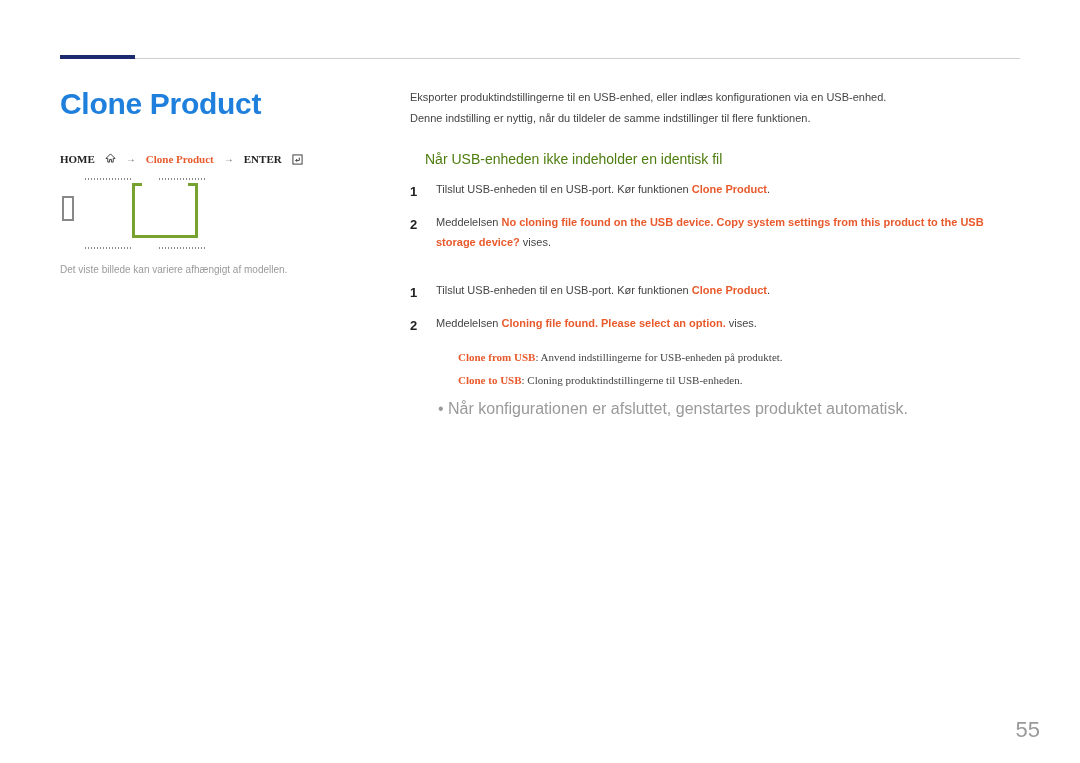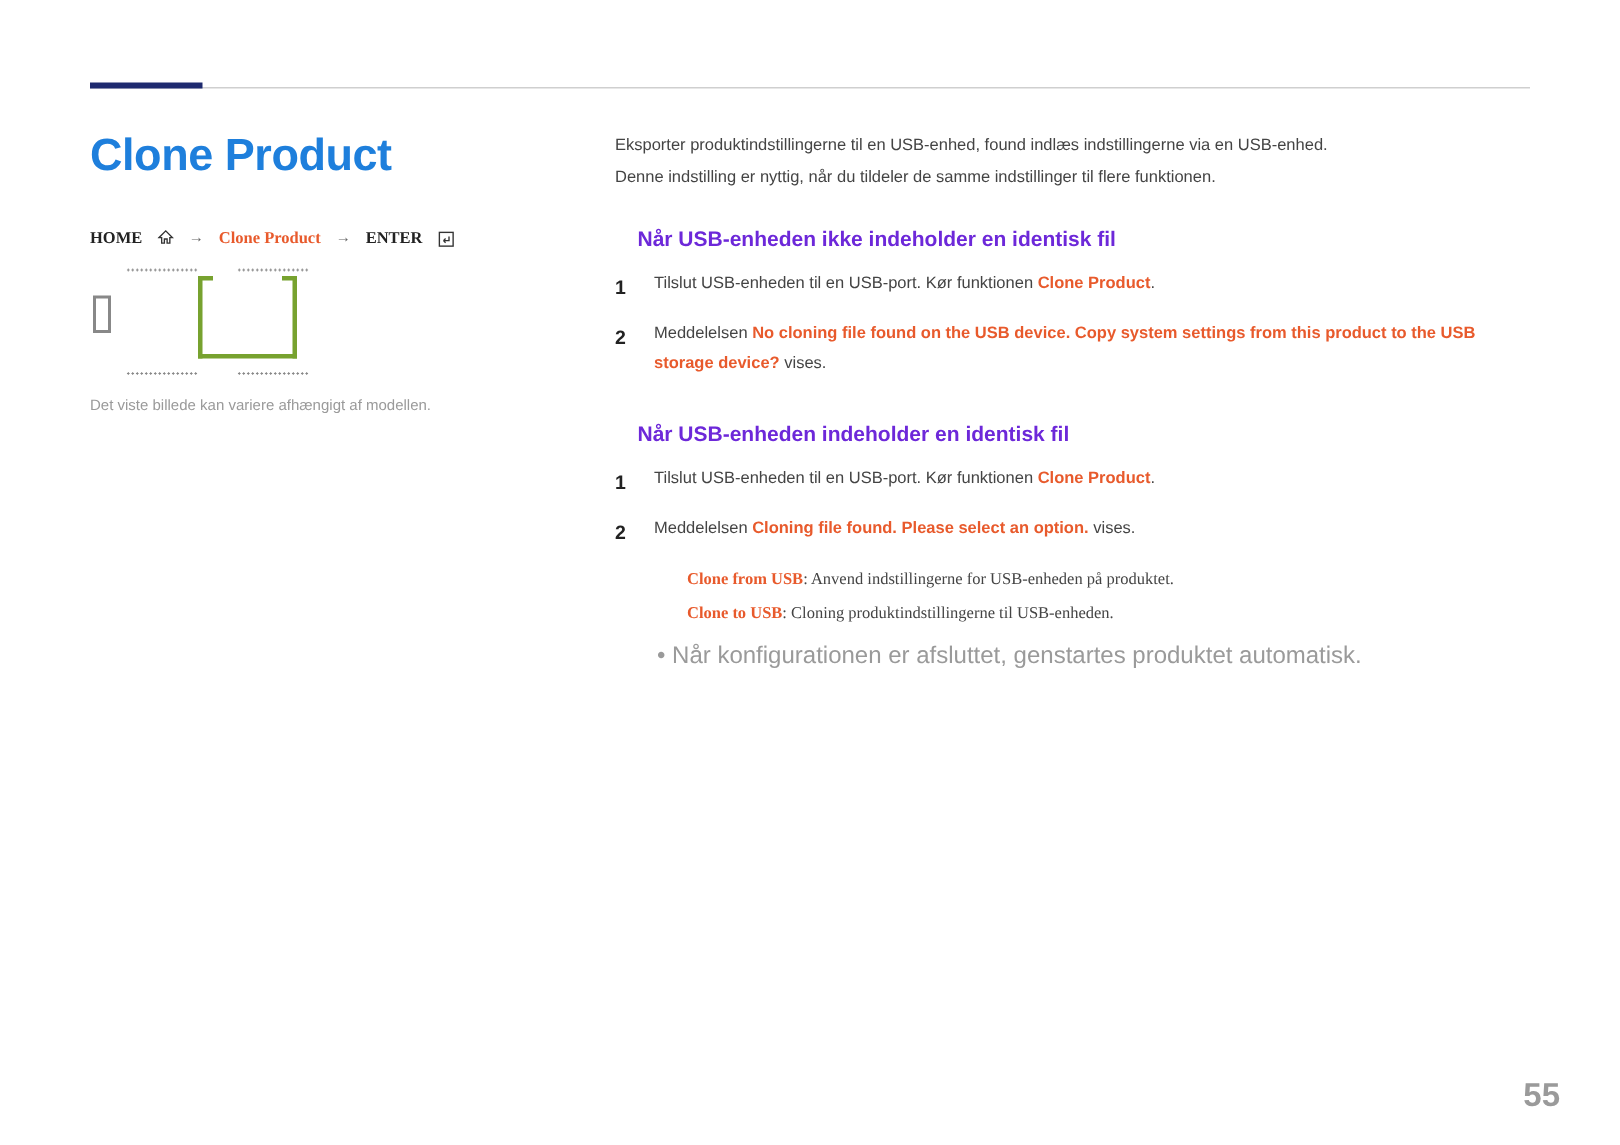--- a/index.html
+++ b/index.html
@@ -106,22 +106,22 @@
     line-height: 1.4;
   }
   .intro {
     font-size: 11px;
     color: #444;
     line-height: 1.9;
     margin-bottom: 22px;
   }
   .subhead {
     font-size: 14px;
-    font-weight: 700;
-    color: #6d28d9;
+    font-weight: 400;
+    color: #4d7c0f;
     margin-bottom: 13px;
     padding-left: 15px;
   }
   .step {
     display: flex;
     gap: 14px;
     font-size: 11px;
     color: #444;
     line-height: 1.8;
     margin-bottom: 10px;
@@ -157,21 +157,21 @@
     line-height: 1.7;
   }
   .bullet::before { content: "• "; }
   .section-gap { height: 18px; }
   .page-num {
     position: absolute;
     right: 40px;
     bottom: 20px;
     font-size: 22px;
     color: #9a9a9a;
-    font-weight: 700;
+    font-weight: 400;
   }
 </style>
 </head>
 <body>
 
 <div class="page">
   <div class="hr-wrap">
     <div class="hr-thin"></div>
     <div class="hr-thick"></div>
   </div>
@@ -209,21 +209,21 @@
           <div class="top-l"></div>
             <div class="top-r"></div>
         </div>
       </div>
 
       <div class="caption">Det viste billede kan variere afhængigt af modellen.</div>
     </div>
 
     <div class="right">
       <p class="intro">
-        <span>Eksporter produktindstillingerne til en USB-enhed, found indlæs indstillingerne via en USB-enhed.</span><br>
+        <span>Eksporter produktindstillingerne til en USB-enhed, eller indlæs konfigurationen via en USB-enhed.</span><br>
         <span>Denne indstilling er nyttig, når du tildeler de samme indstillinger til flere funktionen.</span>
       </p>
 
       <h2 class="subhead">Når USB-enheden ikke indeholder en identisk fil</h2>
 
       <div class="step">
         <div class="num">1</div>
         <div class="body">
           <span>Tilslut USB-enheden til en USB-port. Kør funktionen </span><span class="accent">Clone Product</span><span>.</span>
         </div>
@@ -231,21 +231,20 @@
 
       <div class="step">
         <div class="num">2</div>
         <div class="body">
           <span>Meddelelsen </span><span class="accent">No cloning file found on the USB device. Copy system settings from this product to the USB storage device?</span><span> vises.</span>
         </div>
       </div>
 
       <div class="section-gap"></div>
 
-      <h2 class="subhead">Når USB-enheden indeholder en identisk fil</h2>
 
       <div class="step">
         <div class="num">1</div>
         <div class="body">
           <span>Tilslut USB-enheden til en USB-port. Kør funktionen </span><span class="accent">Clone Product</span><span>.</span>
         </div>
       </div>
 
       <div class="step">
         <div class="num">2</div>

